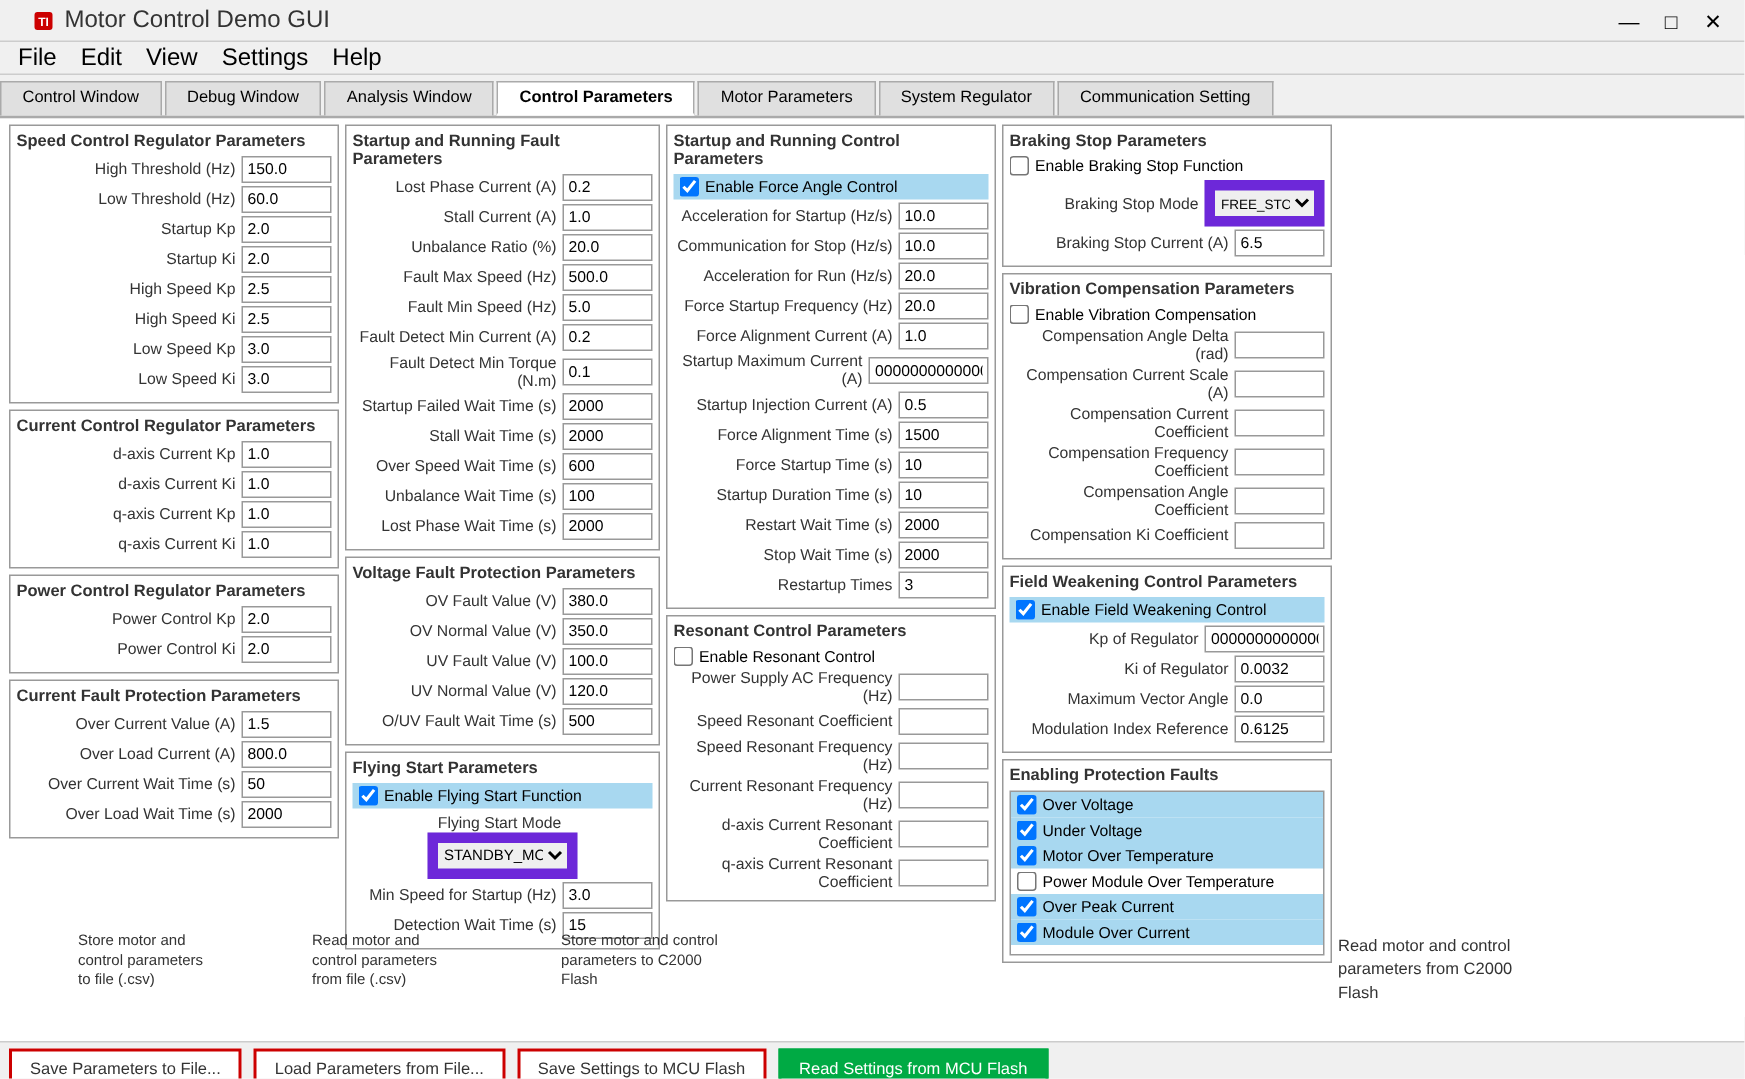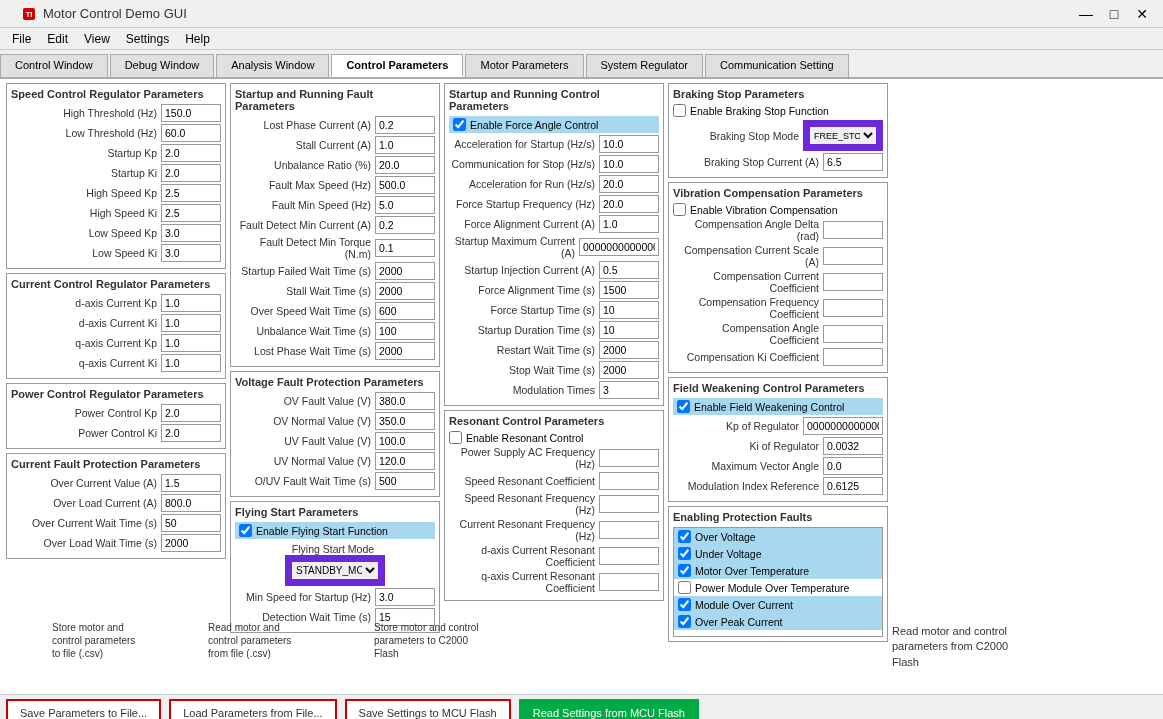--- a/index.html
+++ b/index.html
@@ -1,27 +1,27 @@
 <!DOCTYPE html>
 <html><head>
   <meta charset="utf-8">
   <style>
     * { box-sizing: border-box; margin: 0; padding: 0; }
     body { font-family: 'Segoe UI', Arial, sans-serif; font-size: 11px; background: #f0f0f0; width: 1163px; height: 719px; overflow: hidden; }
     
     
     .title-bar { background: #f0f0f0; height: 28px; display: flex; align-items: center; padding: 0 8px; border-bottom: 1px solid #ccc; }
     .title-bar-icon { width: 16px; height: 16px; margin-right: 6px; margin-left: 13px; }
-    .title-bar-title { flex: 1; font-size: 13px; color: #333; }
+    .title-bar-title { flex: 1; font-size: 16px; color: #333; }
     .title-bar-controls { display: flex; gap: 2px; }
     .title-bar-btn { width: 26px; height: 20px; border: none; background: transparent; cursor: pointer; font-size: 14px; display: flex; align-items: center; justify-content: center; }
     
     
     .menu-bar { background: #f0f0f0; height: 22px; display: flex; align-items: center; padding: 0 4px; border-bottom: 1px solid #ccc; }
-    .menu-item { padding: 2px 8px; cursor: pointer; font-size: 12px; }
+    .menu-item { padding: 2px 8px; cursor: pointer; font-size: 16px; }
     
     
     .tab-bar { background: #f0f0f0; display: flex; border-bottom: 2px solid #aaa; padding-top: 4px; }
     .tab { padding: 4px 14px; cursor: pointer; font-size: 11px; border: 1px solid #aaa; border-bottom: none; background: #e0e0e0; margin-right: 2px; }
     .tab.active { background: #ffffff; border-bottom: 2px solid white; font-weight: bold; }
     
     
     .main-content { display: flex; padding: 6px; gap: 6px; background: white; height: calc(719px - 28px - 22px - 30px - 24px); overflow: hidden; }
     
     
@@ -340,21 +340,21 @@
       </div>
       <div class="param-row">
         <span class="param-label">Restart Wait Time (s)</span>
         <input class="param-input" value="2000" style="">
       </div>
       <div class="param-row">
         <span class="param-label">Stop Wait Time (s)</span>
         <input class="param-input" value="2000" style="">
       </div>
       <div class="param-row">
-        <span class="param-label">Modulation Times</span>
+        <span class="param-label">Restartup Times</span>
         <input class="param-input" value="3" style="">
       </div>
     </div>
 
     <div class="section">
       <div class="section-title">Resonant Control Parameters</div>
       <div class="checkbox-row">
         <input type="checkbox" style="">
         <span class="checkbox-label">Enable Resonant Control</span>
       </div>
@@ -477,25 +477,25 @@
         <div class="list-item highlighted">
           <input type="checkbox" checked="" style="">
           <span>Motor Over Temperature</span>
         </div>
         <div class="list-item">
           <input type="checkbox" style="">
           <span>Power Module Over Temperature</span>
         </div>
         <div class="list-item highlighted">
           <input type="checkbox" checked="" style="">
-          <span>Module Over Current</span>
+          <span>Over Peak Current</span>
         </div>
         <div class="list-item highlighted">
           <input type="checkbox" checked="" style="">
-          <span>Over Peak Current</span>
+          <span>Module Over Current</span>
         </div>
       </div>
     </div>
   </div>
 
   <div style="width:190px; font-size:11px; color:#333; line-height:1.4; display:flex; flex-direction:column; justify-content:flex-end; padding-bottom:20px;">
     <div>Read motor and control<br>parameters from C2000<br>Flash</div>
   </div>
 
 </div>

